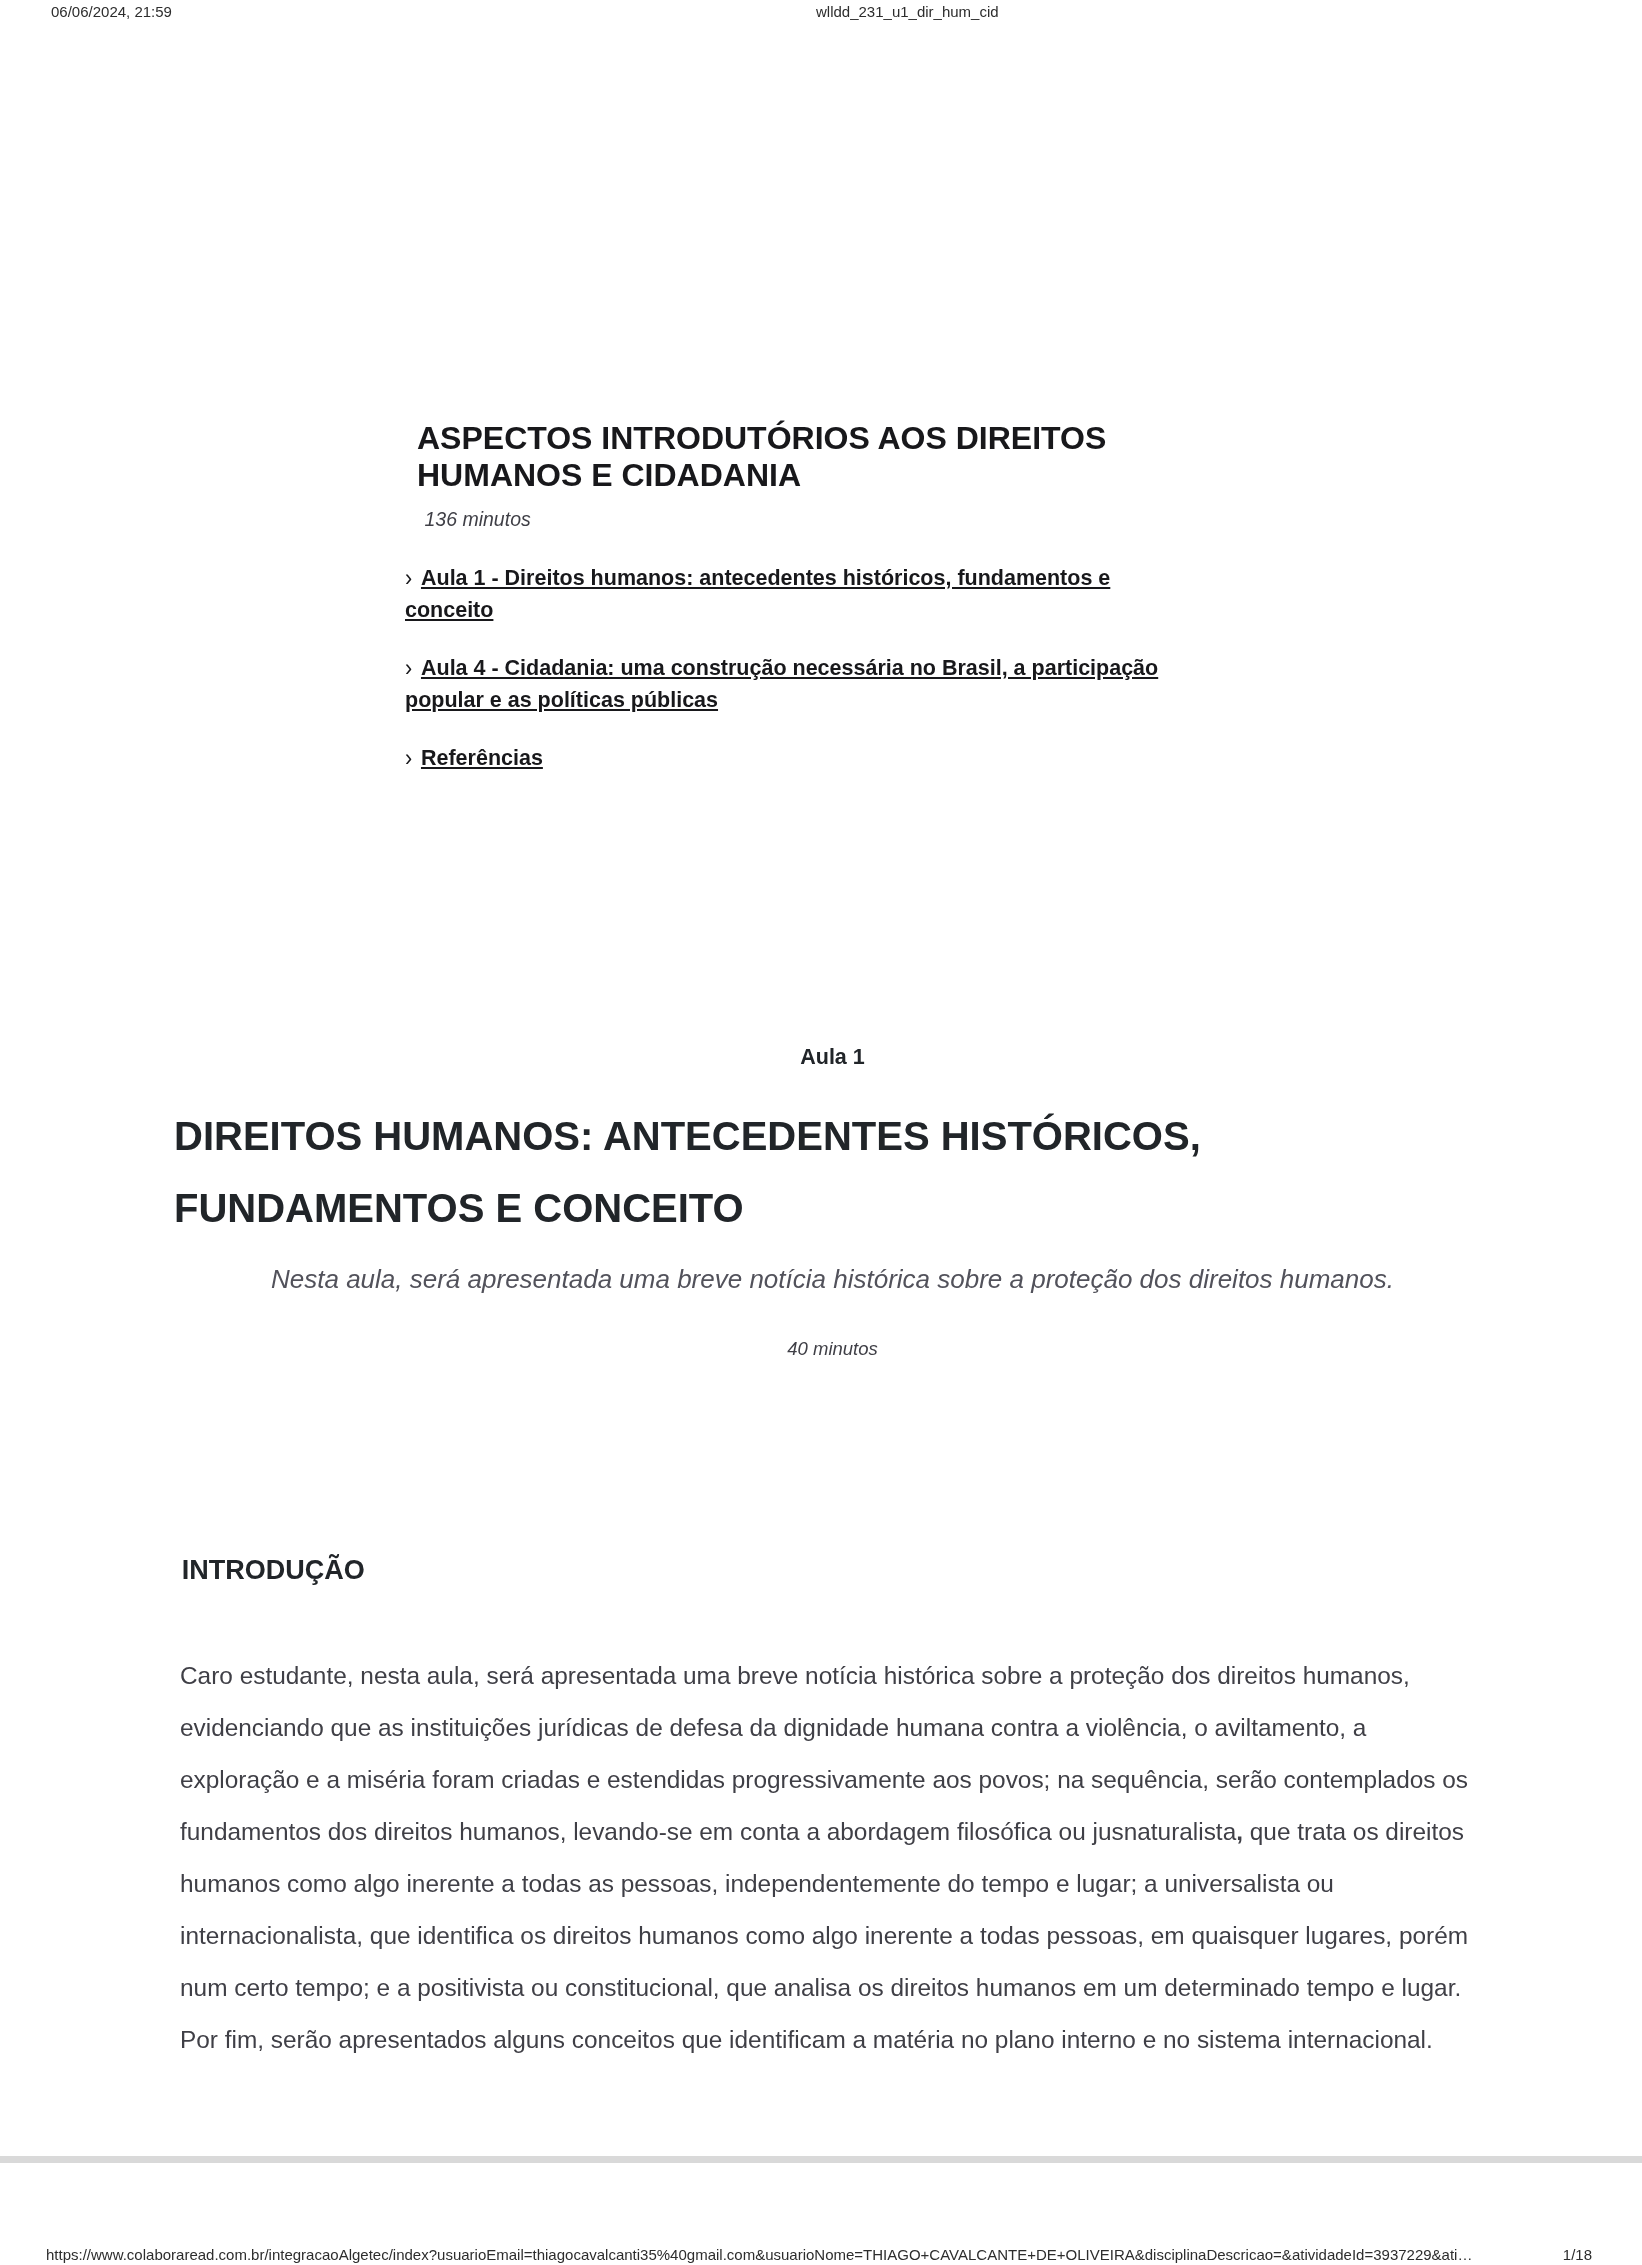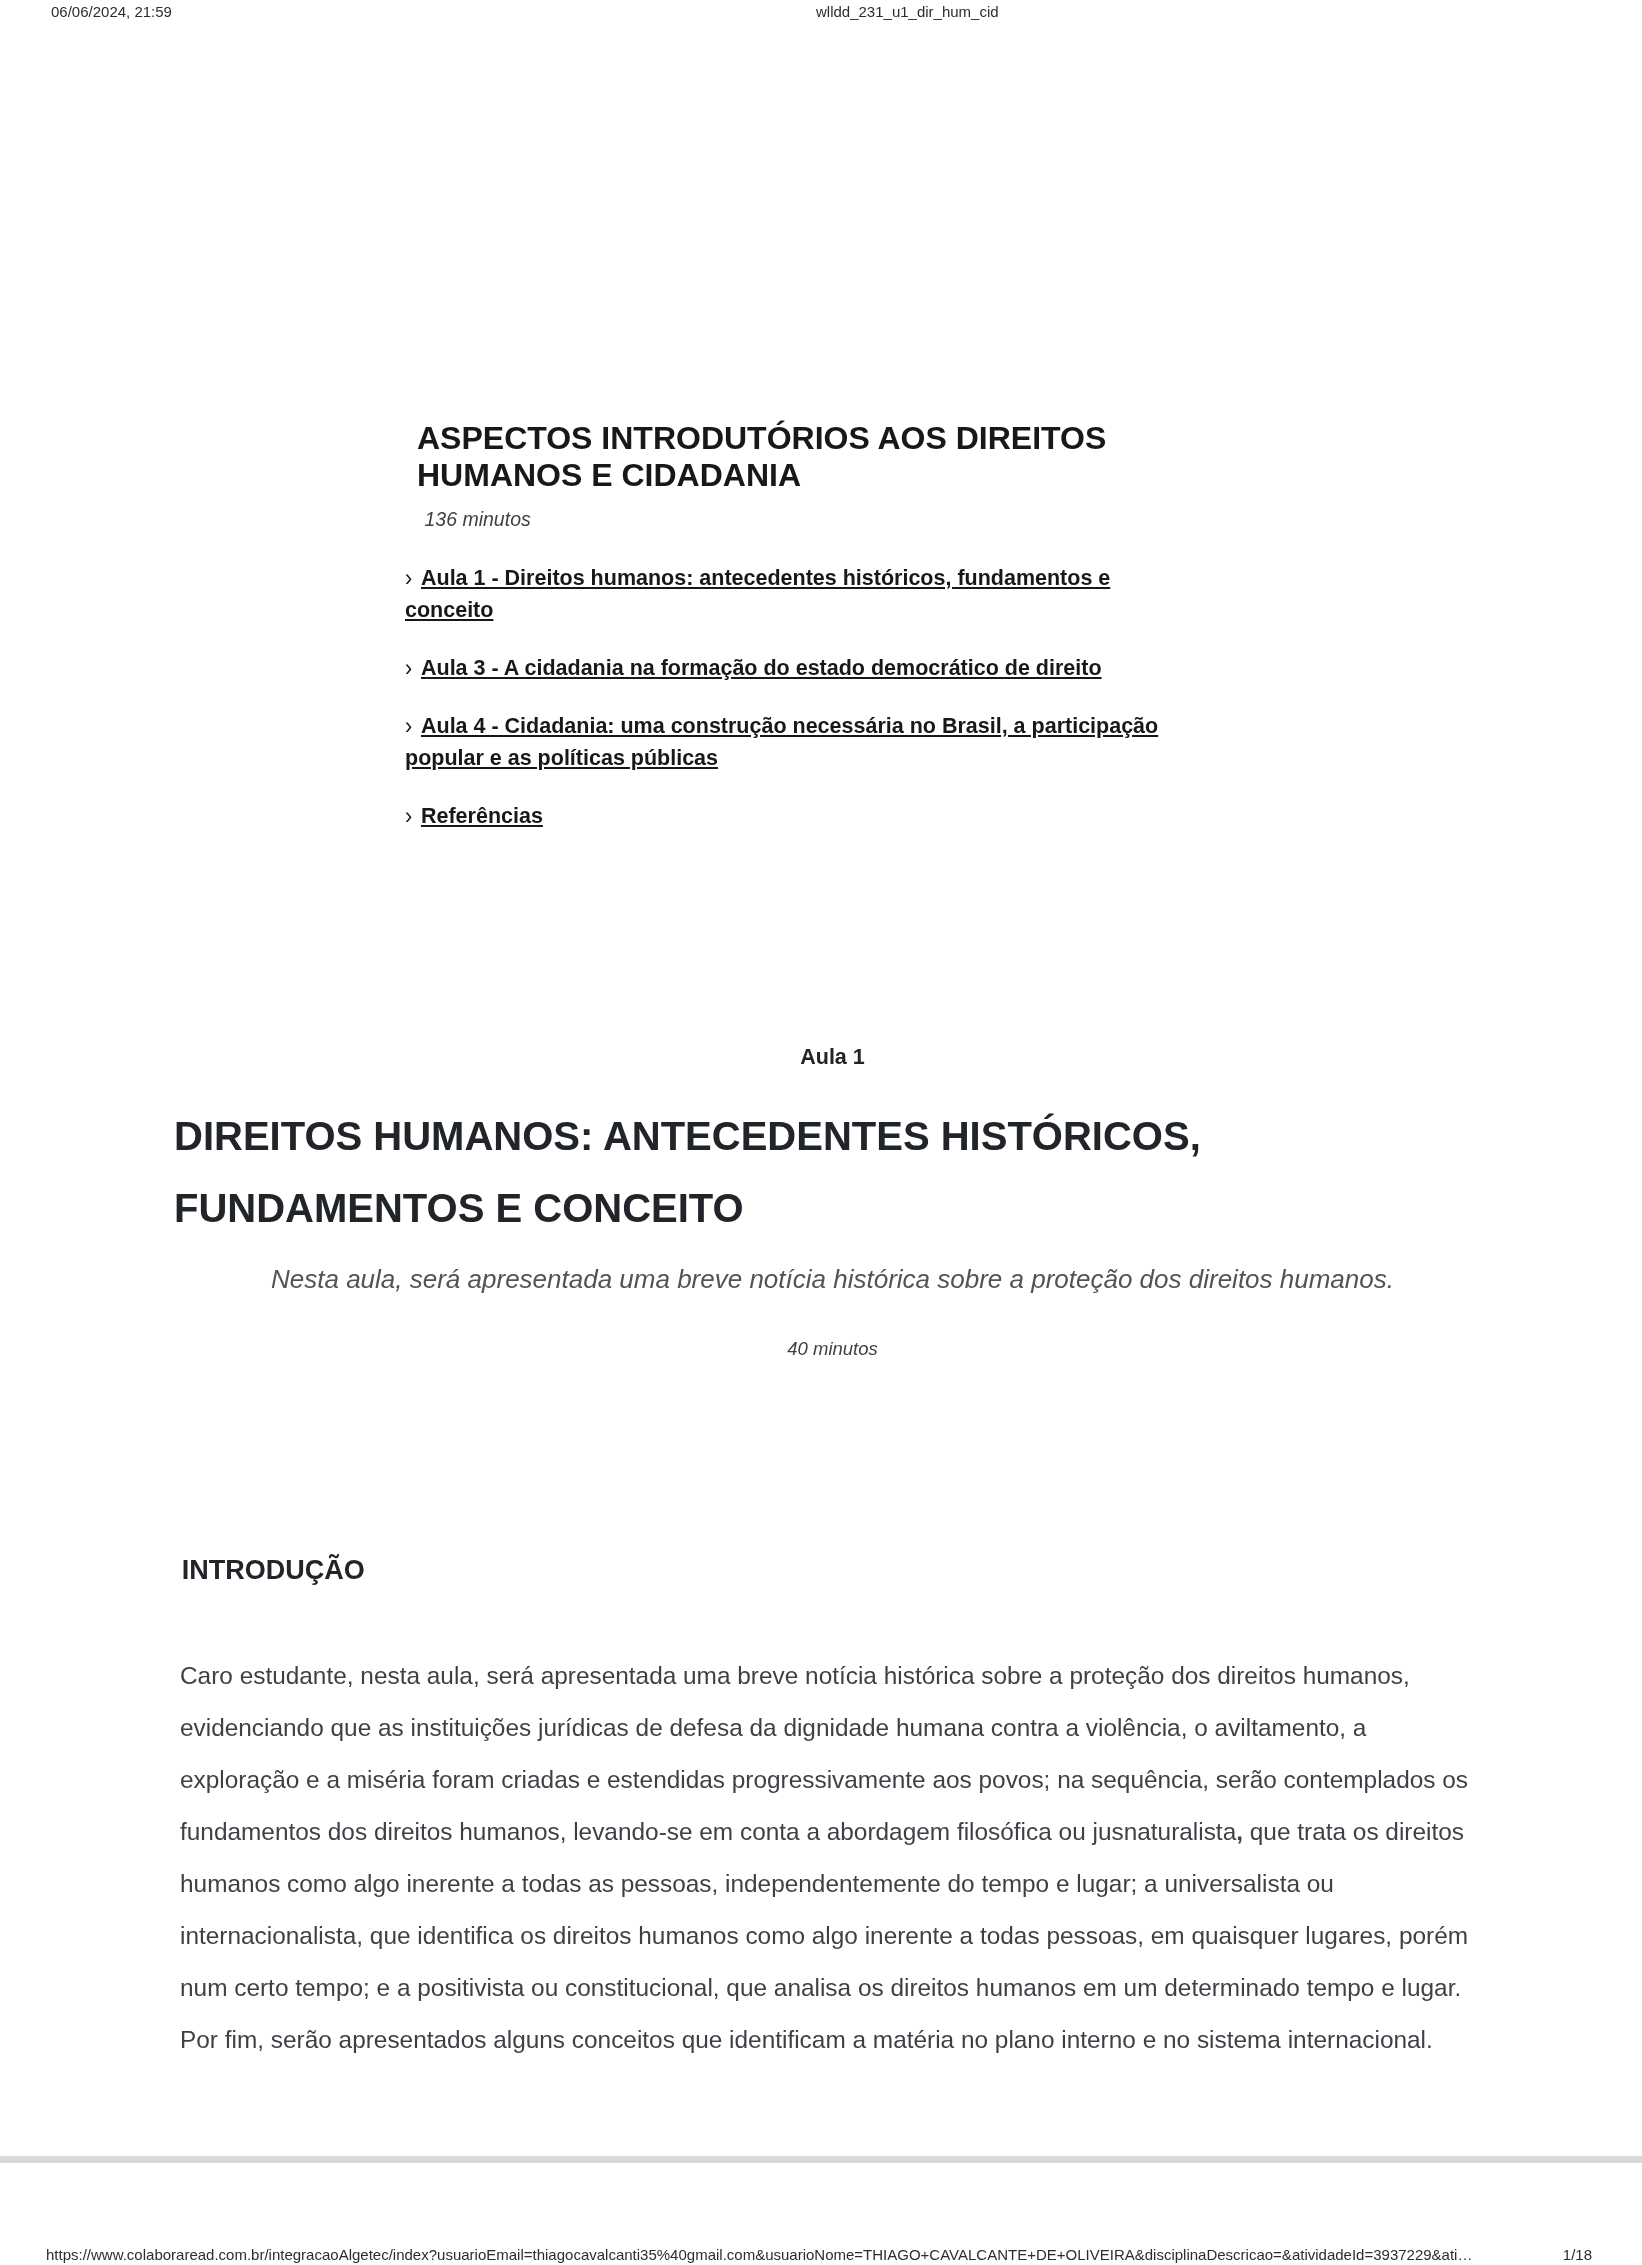--- a/index.html
+++ b/index.html
@@ -113,23 +113,20 @@
 <div class="print-header-title">wlldd_231_u1_dir_hum_cid</div>
 
 <div class="unit-block">
   <h2 class="unit-title">ASPECTOS INTRODUTÓRIOS AOS DIREITOS HUMANOS E CIDADANIA</h2>
   <div class="unit-duration">136 minutos</div>
   <ul class="toc">
     <li>
       <span class="chev">›</span><a>Aula 1 - Direitos humanos: antecedentes históricos, fundamentos e conceito</a>
     </li>
     <li>
-      <span class="chev">›</span><a>Aula 3 - A cidadania na formação do estado democrático de direito</a>
-    </li>
-    <li>
       <span class="chev">›</span><a>Aula 4 - Cidadania: uma construção necessária no Brasil, a participação popular e as políticas públicas</a>
     </li>
     <li>
       <span class="chev">›</span><a>Referências</a>
     </li>
   </ul>
 </div>
 
 <div class="main">
   <div class="lesson-kicker">Aula 1</div>

